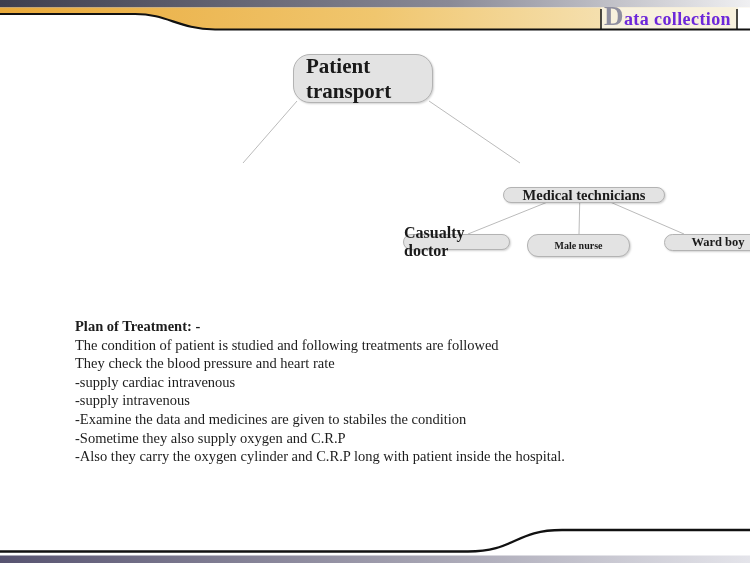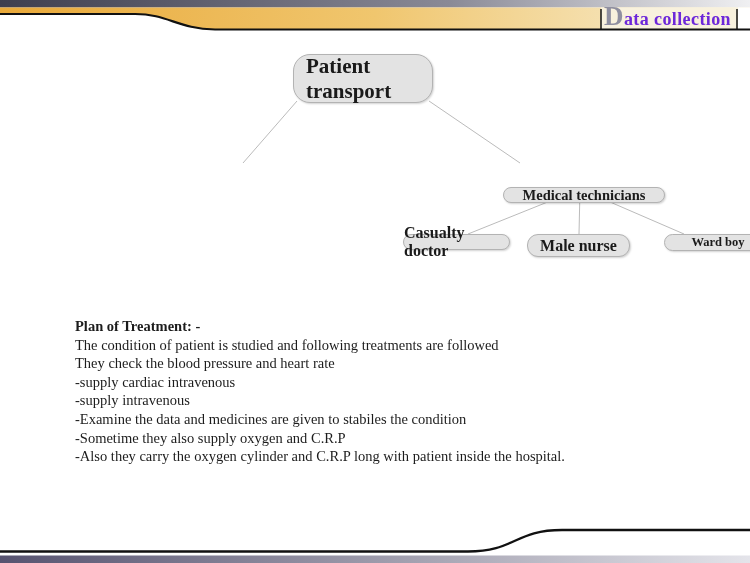--- a/index.html
+++ b/index.html
@@ -51,21 +51,21 @@
     justify-content:center;
     font-weight:bold;
     color:#1a1a1a;
     box-sizing:border-box;
     z-index:3;
   }
   #node-patient-transport{left:293px;top:54px;width:140px;height:49px;border-radius:17px;font-size:21px;padding-left:12px;}
   #node-ambulance-attendants{left:75px;top:162px;width:183px;height:27px;border-radius:13px;font-size:14.5px;}
   #node-medical-technicians{left:503px;top:162px;width:162px;height:16px;border-radius:13px;font-size:14.5px;margin-top:25px;}
   #node-casualty-doctor{left:403px;top:234px;width:107px;height:16px;border-radius:11px;font-size:16px;}
-  #node-male-nurse{left:527px;top:234px;width:103px;height:23px;border-radius:11px;font-size:16px;}
+  #node-male-nurse{left:527px;top:234px;width:103px;height:23px;border-radius:11px;font-size:10px;}
   #node-ward-boy{left:664px;top:234px;width:108px;height:17px;border-radius:11px;font-size:12.5px;font-family:Liberation Serif, serif;}
 
   #connector-svg{position:absolute;inset:0;z-index:2;pointer-events:none;}
 
   
   .treatment{
     position:absolute;
     left:47px;
     top:317px;
     width:660px;

